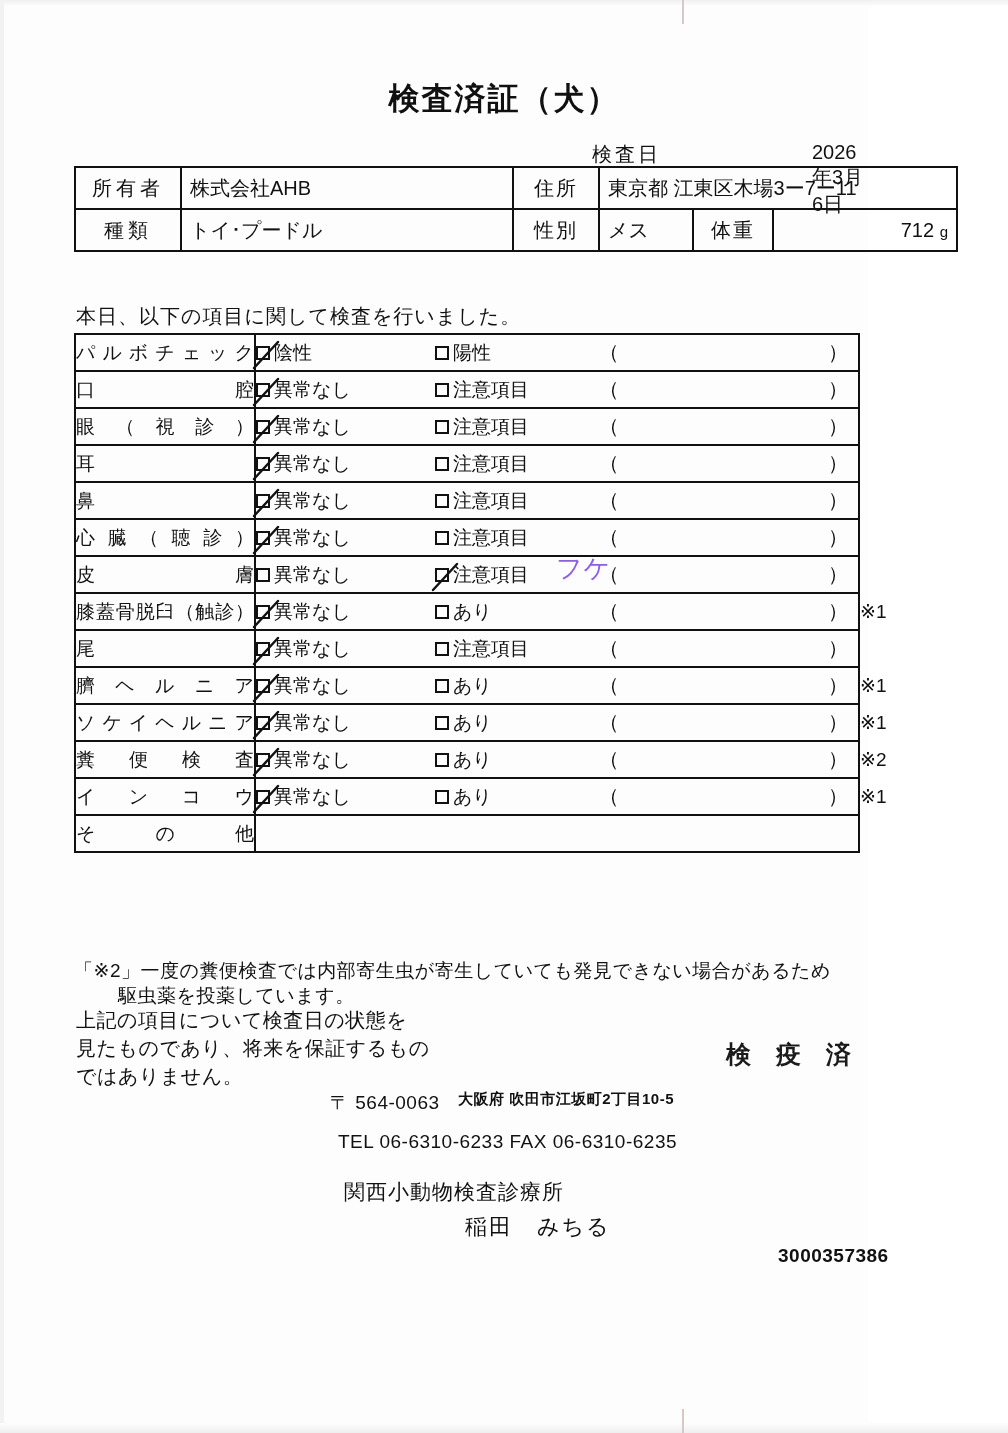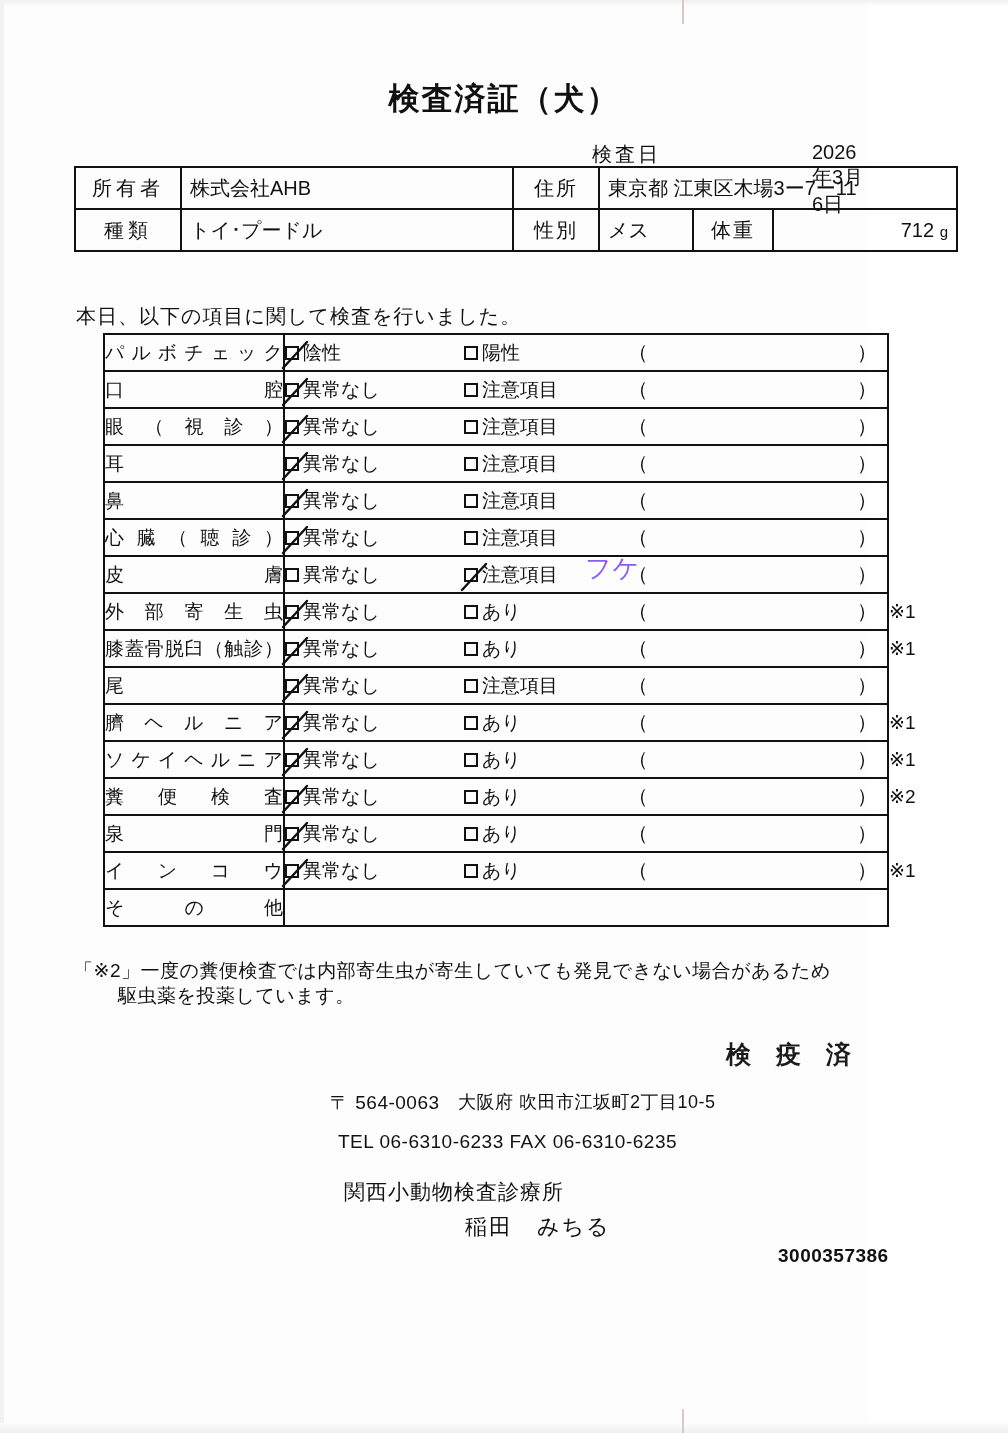--- a/index.html
+++ b/index.html
@@ -106,21 +106,20 @@
   }
 
   
   .check-table {
     position: absolute;
     left: 74px;
     top: 333px;
     width: 846px;
     border-collapse: collapse;
     table-layout: fixed;
-    margin-left: 29px;
   }
   .check-table td {
     border: 2px solid #111;
     height: 35px;
     font-size: 19px;
     padding: 0;
     vertical-align: middle;
   }
   .c-name {
     width: 178px;
@@ -221,22 +220,23 @@
     position: absolute;
     left: 330px;
     top: 1090px;
     font-size: 19px;
     letter-spacing: 0.5px;
   }
   .addr-line {
     position: absolute;
     left: 458px;
     top: 1090px;
-    font-size: 18px;
-    letter-spacing: 0.5px;
+    font-size: 15px;
+    letter-spacing: 0.5px;
+    font-weight: bold;
   }
   .tel-line {
     position: absolute;
     left: 338px;
     top: 1131px;
     font-size: 19px;
     letter-spacing: 0.5px;
   }
   .clinic-name {
     position: absolute;
@@ -368,102 +368,89 @@
         <tr>
           <td class="c-name"><span>皮膚</span></td>
           <td class="c-opts"><span class="opt opt1"><span class="box"></span><span>異常なし</span></span><span class="opt opt2"><span class="box"><span class="tick">
                   <svg width="34" height="34" viewBox="0 0 34 34">
                     <path d="M2 30 L26 4" stroke="#111" stroke-width="2.4" fill="none" stroke-linecap="round"></path>
                   </svg>
                 </span></span><span>注意項目</span></span><span class="paren-open">（</span><span class="hand">フケ</span><span class="paren-close">）</span></td>
           <td class="note-col"></td>
         </tr>
         <tr>
-          <td class="c-name"><span>外部寄生虫</span></td>
+          <td class="c-name"><span>膝蓋骨脱臼（触診）</span></td>
           <td class="c-opts"><span class="opt opt1"><span class="box"><span class="tick">
                   <svg width="34" height="34" viewBox="0 0 34 34">
                     <path d="M2 30 L26 4" stroke="#111" stroke-width="2.4" fill="none" stroke-linecap="round"></path>
                   </svg>
                 </span></span><span>異常なし</span></span><span class="opt opt2"><span class="box"></span><span>あり</span></span><span class="paren-open">（</span><span class="paren-close">）</span></td>
           <td class="note-col">※1</td>
         </tr>
         <tr>
-          <td class="c-name"><span>膝蓋骨脱臼（触診）</span></td>
+          <td class="c-name"><span>尾</span></td>
+          <td class="c-opts"><span class="opt opt1"><span class="box"><span class="tick">
+                  <svg width="34" height="34" viewBox="0 0 34 34">
+                    <path d="M2 30 L26 4" stroke="#111" stroke-width="2.4" fill="none" stroke-linecap="round"></path>
+                  </svg>
+                </span></span><span>異常なし</span></span><span class="opt opt2"><span class="box"></span><span>注意項目</span></span><span class="paren-open">（</span><span class="paren-close">）</span></td>
+          <td class="note-col"></td>
+        </tr>
+        <tr>
+          <td class="c-name"><span>臍ヘルニア</span></td>
           <td class="c-opts"><span class="opt opt1"><span class="box"><span class="tick">
                   <svg width="34" height="34" viewBox="0 0 34 34">
                     <path d="M2 30 L26 4" stroke="#111" stroke-width="2.4" fill="none" stroke-linecap="round"></path>
                   </svg>
                 </span></span><span>異常なし</span></span><span class="opt opt2"><span class="box"></span><span>あり</span></span><span class="paren-open">（</span><span class="paren-close">）</span></td>
           <td class="note-col">※1</td>
         </tr>
         <tr>
-          <td class="c-name"><span>尾</span></td>
-          <td class="c-opts"><span class="opt opt1"><span class="box"><span class="tick">
-                  <svg width="34" height="34" viewBox="0 0 34 34">
-                    <path d="M2 30 L26 4" stroke="#111" stroke-width="2.4" fill="none" stroke-linecap="round"></path>
-                  </svg>
-                </span></span><span>異常なし</span></span><span class="opt opt2"><span class="box"></span><span>注意項目</span></span><span class="paren-open">（</span><span class="paren-close">）</span></td>
-          <td class="note-col"></td>
-        </tr>
-        <tr>
-          <td class="c-name"><span>臍ヘルニア</span></td>
+          <td class="c-name"><span>ソケイヘルニア</span></td>
           <td class="c-opts"><span class="opt opt1"><span class="box"><span class="tick">
                   <svg width="34" height="34" viewBox="0 0 34 34">
                     <path d="M2 30 L26 4" stroke="#111" stroke-width="2.4" fill="none" stroke-linecap="round"></path>
                   </svg>
                 </span></span><span>異常なし</span></span><span class="opt opt2"><span class="box"></span><span>あり</span></span><span class="paren-open">（</span><span class="paren-close">）</span></td>
           <td class="note-col">※1</td>
         </tr>
         <tr>
-          <td class="c-name"><span>ソケイヘルニア</span></td>
+          <td class="c-name"><span>糞便検査</span></td>
+          <td class="c-opts"><span class="opt opt1"><span class="box"><span class="tick">
+                  <svg width="34" height="34" viewBox="0 0 34 34">
+                    <path d="M2 30 L26 4" stroke="#111" stroke-width="2.4" fill="none" stroke-linecap="round"></path>
+                  </svg>
+                </span></span><span>異常なし</span></span><span class="opt opt2"><span class="box"></span><span>あり</span></span><span class="paren-open">（</span><span class="paren-close">）</span></td>
+          <td class="note-col">※2</td>
+        </tr>
+        <tr>
+          <td class="c-name"><span>インコウ</span></td>
           <td class="c-opts"><span class="opt opt1"><span class="box"><span class="tick">
                   <svg width="34" height="34" viewBox="0 0 34 34">
                     <path d="M2 30 L26 4" stroke="#111" stroke-width="2.4" fill="none" stroke-linecap="round"></path>
                   </svg>
                 </span></span><span>異常なし</span></span><span class="opt opt2"><span class="box"></span><span>あり</span></span><span class="paren-open">（</span><span class="paren-close">）</span></td>
           <td class="note-col">※1</td>
         </tr>
         <tr>
-          <td class="c-name"><span>糞便検査</span></td>
-          <td class="c-opts"><span class="opt opt1"><span class="box"><span class="tick">
-                  <svg width="34" height="34" viewBox="0 0 34 34">
-                    <path d="M2 30 L26 4" stroke="#111" stroke-width="2.4" fill="none" stroke-linecap="round"></path>
-                  </svg>
-                </span></span><span>異常なし</span></span><span class="opt opt2"><span class="box"></span><span>あり</span></span><span class="paren-open">（</span><span class="paren-close">）</span></td>
-          <td class="note-col">※2</td>
-        </tr>
-        <tr>
-          <td class="c-name"><span>泉門</span></td>
-          <td class="c-opts"><span class="opt opt1"><span class="box"><span class="tick">
-                  <svg width="34" height="34" viewBox="0 0 34 34">
-                    <path d="M2 30 L26 4" stroke="#111" stroke-width="2.4" fill="none" stroke-linecap="round"></path>
-                  </svg>
-                </span></span><span>異常なし</span></span><span class="opt opt2"><span class="box"></span><span>あり</span></span><span class="paren-open">（</span><span class="paren-close">）</span></td>
-          <td class="note-col"></td>
-        </tr>
-        <tr>
-          <td class="c-name"><span>インコウ</span></td>
-          <td class="c-opts"><span class="opt opt1"><span class="box"><span class="tick">
-                  <svg width="34" height="34" viewBox="0 0 34 34">
-                    <path d="M2 30 L26 4" stroke="#111" stroke-width="2.4" fill="none" stroke-linecap="round"></path>
-                  </svg>
-                </span></span><span>異常なし</span></span><span class="opt opt2"><span class="box"></span><span>あり</span></span><span class="paren-open">（</span><span class="paren-close">）</span></td>
-          <td class="note-col">※1</td>
-        </tr>
-        <tr>
           <td class="c-name"><span>その他</span></td>
           <td class="c-opts"></td>
           <td class="note-col"></td>
         </tr>
       </tbody>
   </table>
 
   <div class="footnote fn2">「※2」一度の糞便検査では内部寄生虫が寄生していても発見できない場合があるため</div>
   <div class="footnote fn2b">駆虫薬を投薬しています。</div>
 
+  <div class="disclaimer">
+    <div>上記の項目について検査日の状態を</div>
+    <div>見たものであり、将来を保証するもの</div>
+    <div>ではありません。</div>
+  </div>
 
   <div class="stamp">検 疫 済</div>
 
   <div class="addr-zip">〒 564-0063</div>
   <div class="addr-line">大阪府 吹田市江坂町2丁目10-5</div>
   <div class="tel-line">TEL 06-6310-6233   FAX 06-6310-6235</div>
   <div class="clinic-name">関西小動物検査診療所</div>
   <div class="doctor-name">稲田　みちる</div>
   <div class="ref-no">3000357386</div>
 

